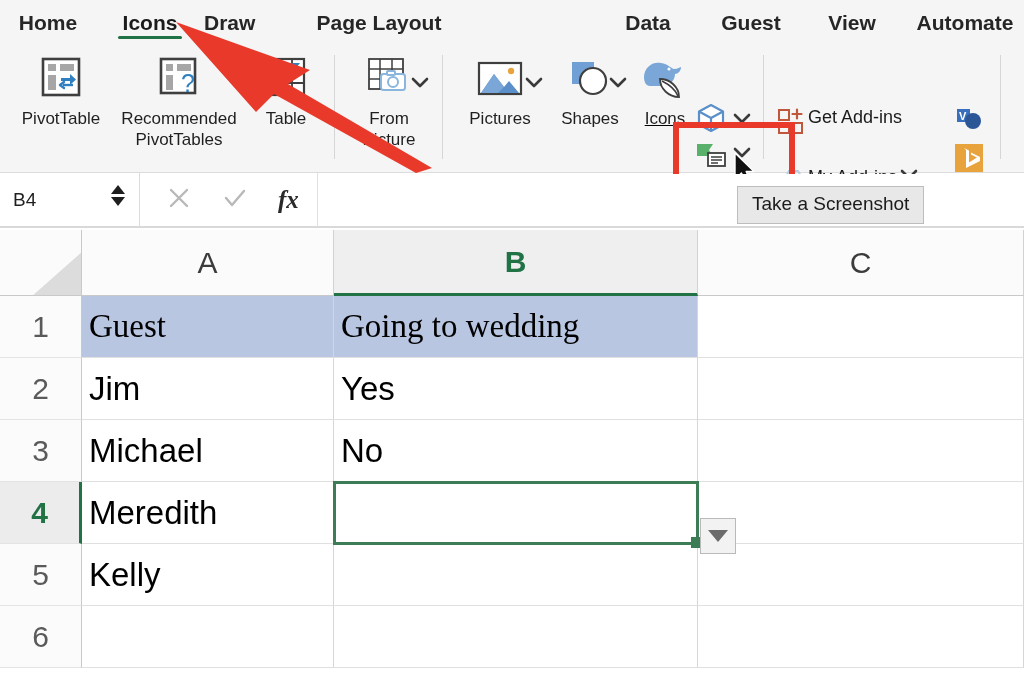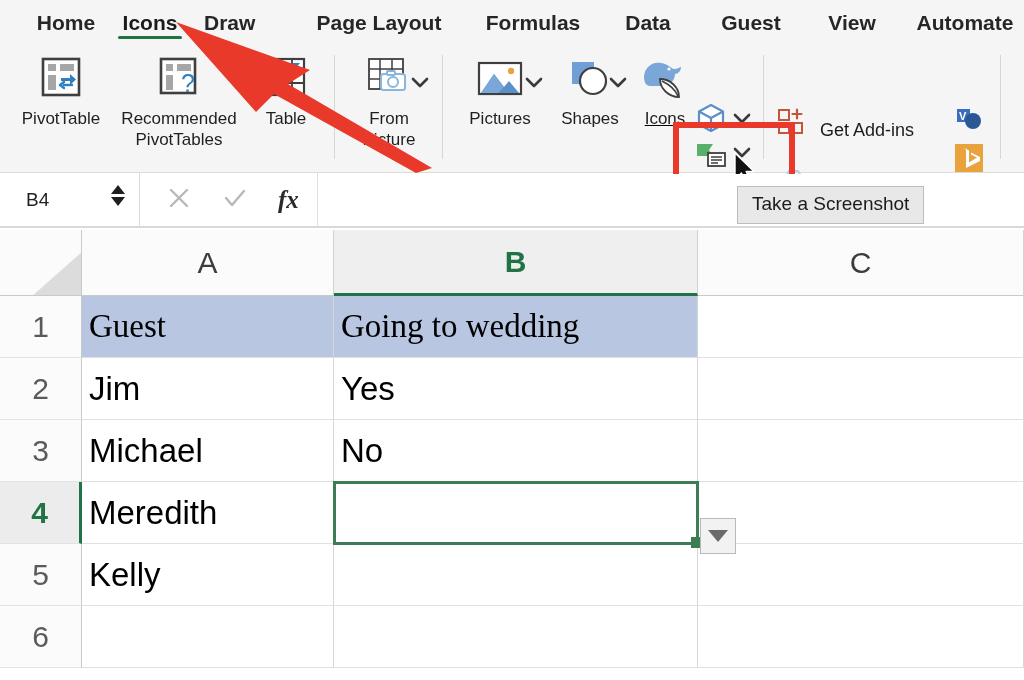--- a/index.html
+++ b/index.html
@@ -45,21 +45,21 @@
     cursor: default;
   }
   .rbtn .lbl {
     font-size: 17px; color: #1f1f1f; text-align: center; line-height: 21px;
     white-space: pre-line; margin-top: 3px;
   }
   .icn { display: block; }
 
   
   .addin-row {
-    position: absolute; display: flex; align-items: flex-end; gap: 14px; cursor: default;
+    position: absolute; display: flex; align-items: flex-start; gap: 2px; cursor: default;
   }
   .addin-row .lbl { font-size: 18px; color: #1b1b1b; white-space: nowrap; }
 
   
   .hl-rect {
     position: absolute; border: 6px solid #e8392b; background: transparent;
     pointer-events: none;
   }
 
   
@@ -72,21 +72,21 @@
   .fbar {
     position: absolute; left: 0; top: 174px; width: 1024px; height: 54px;
     background: #ffffff; border-bottom: 2px solid #d9d9d9;
     display: flex; align-items: center;
   }
   .namebox {
     position: relative; width: 140px; height: 54px;
     display: flex; align-items: center;
     border-right: 1px solid #dcdcdc;
   }
-  .namebox .nb-val { font-size: 19px; color: #1f1f1f; margin-left: 26px; }
+  .namebox .nb-val { font-size: 19px; color: #1f1f1f; margin-left: 13px; }
   .spin { position: absolute; right: 14px; top: 12px; display: flex; flex-direction: column; gap: 3px; }
   .tri-up { width: 0; height: 0; border-left: 7px solid transparent; border-right: 7px solid transparent; border-bottom: 9px solid #1f1f1f; }
   .tri-dn { width: 0; height: 0; border-left: 7px solid transparent; border-right: 7px solid transparent; border-top: 9px solid #1f1f1f; }
 
   .fb-icons { display: flex; align-items: center; gap: 30px; margin-left: 26px; }
   .fb-ico { font-size: 24px; color: #b4b4b4; line-height: 1; }
   .fx { font-size: 25px; color: #2a2a2a; font-family: "Liberation Serif", serif; font-style: italic; font-weight: 700; }
   .fb-input {
     flex: 1; height: 54px; border: none; outline: none; background: transparent;
     font-size: 20px; color: #1f1f1f; padding-left: 18px;
@@ -167,35 +167,32 @@
     border-left: 10px solid transparent; border-right: 10px solid transparent;
     border-top: 12px solid #6b6b6b;
   }
 </style>
 </head>
 <body>
 
 <div id="app">
 
   <div class="tabbar">
-    <div class="tab" style="left:0;position:absolute;width:96px;text-align:center;margin-left:18px;">
+    <div class="tab" style="left:0;position:absolute;width:96px;text-align:center;">
       <span>Home</span>
     </div>
     <div class="tab active" style="left:100px;position:absolute;width:100px;text-align:center;">
       <span>Icons</span>
       <span class="underline" style="left:18px;right:18px;"></span>
     </div>
     <div class="tab" style="left:204px;position:absolute;width:86px;text-align:left;">
       <span>Draw</span>
     </div>
     <div class="tab" style="left:296px;position:absolute;width:166px;text-align:center;">
       <span>Page Layout</span>
-    </div>
-    <div class="tab" style="left:468px;position:absolute;width:130px;text-align:center;">
-      <span>Formulas</span>
     </div>
     <div class="tab" style="left:604px;position:absolute;width:88px;text-align:center;">
       <span>Data</span>
     </div>
     <div class="tab" style="left:698px;position:absolute;width:106px;text-align:center;">
       <span>Guest</span>
     </div>
     <div class="tab" style="left:810px;position:absolute;width:84px;text-align:center;">
       <span>View</span>
     </div>

